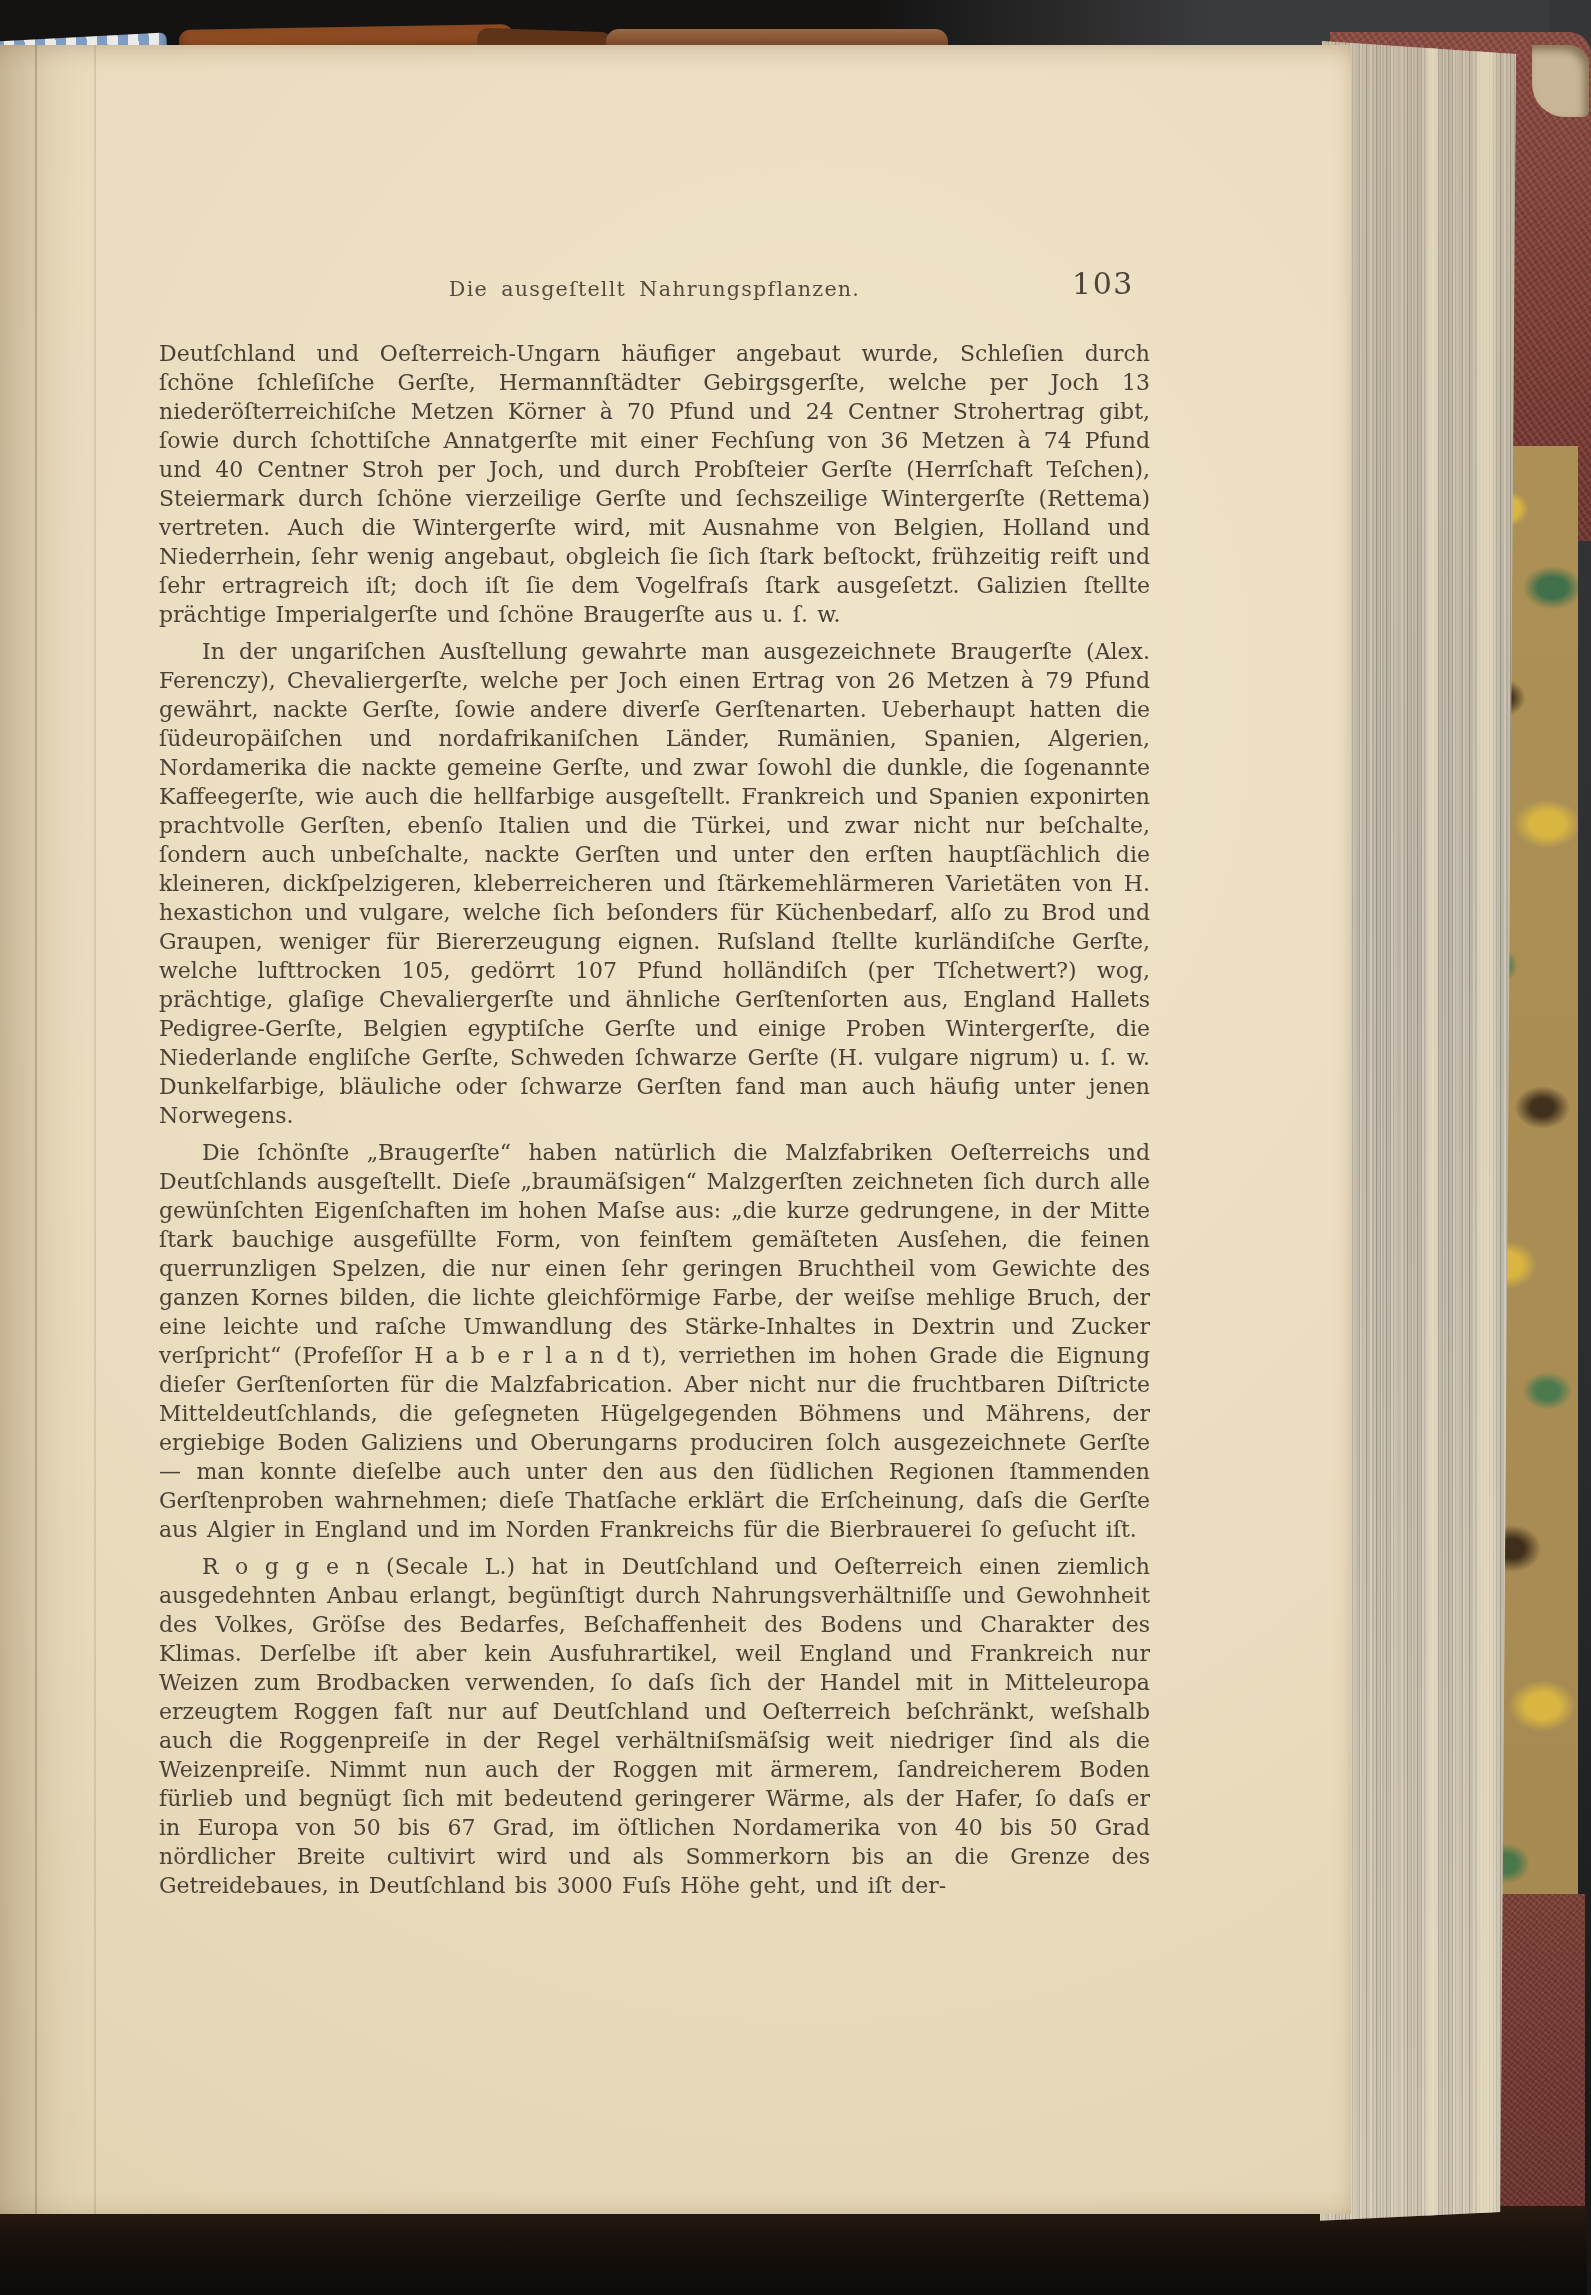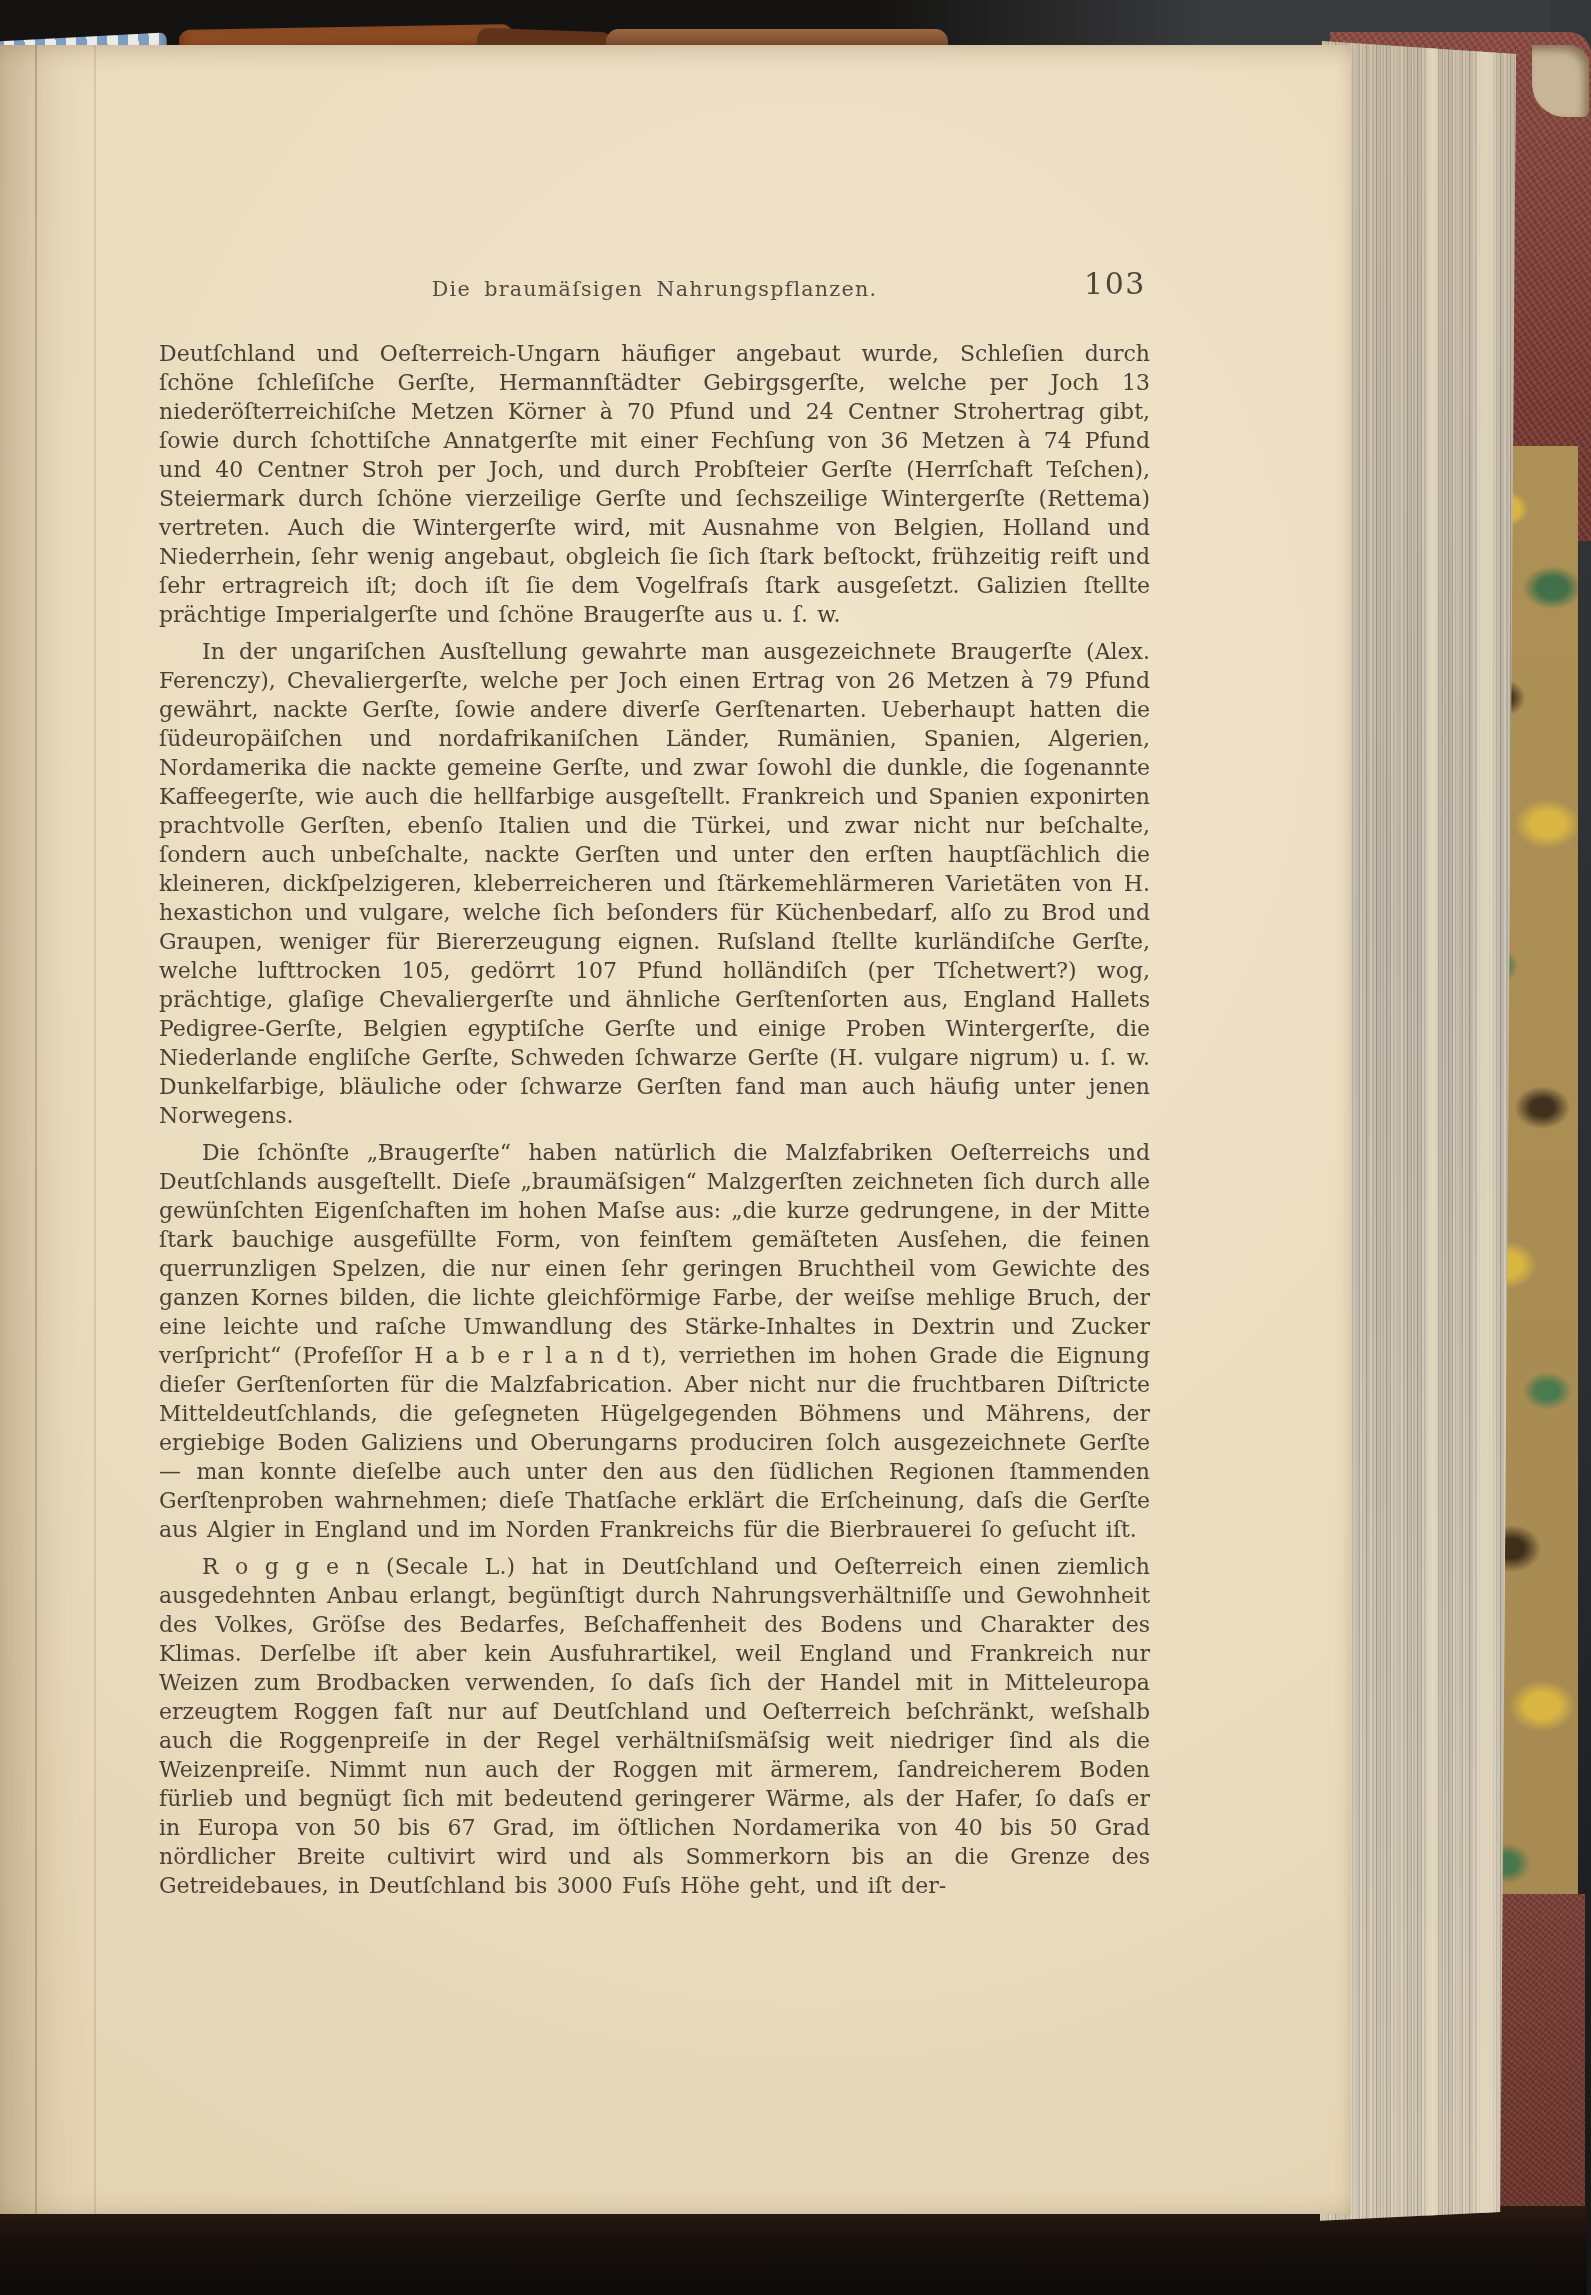--- a/index.html
+++ b/index.html
@@ -79,21 +79,21 @@
                 inset 0 -17.5px 24px -19px rgba(110,80,45,.22),
                 inset -14.3px 0 17.5px -12.7px rgba(120,95,55,.18);}
   .crease{position:absolute;top:0;height:100%;}
   .c1{left:35px;width:1.6px;background:rgba(100,75,45,.28);}
   .c2{left:94px;width:1.6px;background:rgba(100,75,45,.14);}
 
   
   .running-head{position:absolute;left:151px;top:221px;width:1007px;height:56px;color:#564b3e;}
   .running-title{position:absolute;left:0;right:0;top:11px;text-align:center;
      font-size:20.7px;letter-spacing:1.2px;word-spacing:5.6px;}
-  .page-number{position:absolute;left:921px;top:0;width:86px;text-align:center;
+  .page-number{position:absolute;left:921px;top:0;width:86px;text-align:left;
      font-size:30px;color:#4e443a;letter-spacing:1.6px;}
   .body-text{position:absolute;left:151px;top:286px;width:1007px;
      font-size:22px;line-height:29px;text-align:justify;color:#4a4136;
      word-spacing:2.4px;}
   .body-text p{margin:8px;}
   .body-text p.indent{text-indent:43px;}
 </style>
 </head>
 <body>
 
@@ -118,21 +118,21 @@
   <div class="fore-edge">
     <div class="hl1"></div>
     <div class="hl2"></div>
   </div>
 
   <div class="page">
     <div class="crease c1"></div>
     <div class="crease c2"></div>
 
     <div class="running-head">
-      <div class="running-title">Die braumäſsigen Nahrungspflanzen.</div>
+      <div class="running-title">Die ausgeſtellt Nahrungspflanzen.</div>
       <div class="page-number">103</div>
     </div>
 
     <div class="body-text">
       <p class="para">Deutſchland und Oeſterreich-Ungarn häufiger angebaut wurde, Schleſien durch ſchöne ſchleſiſche Gerſte, Hermannſtädter Gebirgsgerſte, welche per Joch 13 niederöſterreichiſche Metzen Körner à 70 Pfund und 24 Centner Strohertrag gibt, ſowie durch ſchottiſche Annatgerſte mit einer Fechſung von 36 Metzen à 74 Pfund und 40 Centner Stroh per Joch, und durch Probſteier Gerſte (Herrſchaft Teſchen), Steiermark durch ſchöne vierzeilige Gerſte und ſechszeilige Wintergerſte (Rettema) vertreten. Auch die Wintergerſte wird, mit Ausnahme von Belgien, Holland und Niederrhein, ſehr wenig angebaut, obgleich ſie ſich ſtark beſtockt, frühzeitig reift und ſehr ertragreich iſt; doch iſt ſie dem Vogelfraſs ſtark ausgeſetzt. Galizien ſtellte prächtige Imperialgerſte und ſchöne Braugerſte aus u. ſ. w.</p>
       <p class="para indent">In der ungariſchen Ausſtellung gewahrte man ausgezeichnete Braugerſte (Alex. Ferenczy), Chevaliergerſte, welche per Joch einen Ertrag von 26 Metzen à 79 Pfund gewährt, nackte Gerſte, ſowie andere diverſe Gerſtenarten. Ueberhaupt hatten die ſüdeuropäiſchen und nordafrikaniſchen Länder, Rumänien, Spanien, Algerien, Nordamerika die nackte gemeine Gerſte, und zwar ſowohl die dunkle, die ſogenannte Kaffeegerſte, wie auch die hellfarbige ausgeſtellt. Frankreich und Spanien exponirten prachtvolle Gerſten, ebenſo Italien und die Türkei, und zwar nicht nur beſchalte, ſondern auch unbeſchalte, nackte Gerſten und unter den erſten hauptſächlich die kleineren, dickſpelzigeren, kleberreicheren und ſtärkemehlärmeren Varietäten von H. hexastichon und vulgare, welche ſich beſonders für Küchenbedarf, alſo zu Brod und Graupen, weniger für Biererzeugung eignen. Ruſsland ſtellte kurländiſche Gerſte, welche lufttrocken 105, gedörrt 107 Pfund holländiſch (per Tſchetwert?) wog, prächtige, glaſige Chevaliergerſte und ähnliche Gerſtenſorten aus, England Hallets Pedigree-Gerſte, Belgien egyptiſche Gerſte und einige Proben Wintergerſte, die Niederlande engliſche Gerſte, Schweden ſchwarze Gerſte (H. vulgare nigrum) u. ſ. w. Dunkelfarbige, bläuliche oder ſchwarze Gerſten fand man auch häufig unter jenen Norwegens.</p>
       <p class="para indent">Die ſchönſte „Braugerſte“ haben natürlich die Malzfabriken Oeſterreichs und Deutſchlands ausgeſtellt. Dieſe „braumäſsigen“ Malzgerſten zeichneten ſich durch alle gewünſchten Eigenſchaften im hohen Maſse aus: „die kurze gedrungene, in der Mitte ſtark bauchige ausgefüllte Form, von feinſtem gemäſteten Ausſehen, die feinen querrunzligen Spelzen, die nur einen ſehr geringen Bruchtheil vom Gewichte des ganzen Kornes bilden, die lichte gleichförmige Farbe, der weiſse mehlige Bruch, der eine leichte und raſche Umwandlung des Stärke-Inhaltes in Dextrin und Zucker verſpricht“ (Profeſſor H a b e r l a n d t), verriethen im hohen Grade die Eignung dieſer Gerſtenſorten für die Malzfabrication. Aber nicht nur die fruchtbaren Diſtricte Mitteldeutſchlands, die geſegneten Hügelgegenden Böhmens und Mährens, der ergiebige Boden Galiziens und Oberungarns produciren ſolch ausgezeichnete Gerſte — man konnte dieſelbe auch unter den aus den ſüdlichen Regionen ſtammenden Gerſtenproben wahrnehmen; dieſe Thatſache erklärt die Erſcheinung, daſs die Gerſte aus Algier in England und im Norden Frankreichs für die Bierbrauerei ſo geſucht iſt.</p>
       <p class="para indent">R o g g e n (Secale L.) hat in Deutſchland und Oeſterreich einen ziemlich ausgedehnten Anbau erlangt, begünſtigt durch Nahrungsverhältniſſe und Gewohnheit des Volkes, Gröſse des Bedarfes, Beſchaffenheit des Bodens und Charakter des Klimas. Derſelbe iſt aber kein Ausfuhrartikel, weil England und Frankreich nur Weizen zum Brodbacken verwenden, ſo daſs ſich der Handel mit in Mitteleuropa erzeugtem Roggen faſt nur auf Deutſchland und Oeſterreich beſchränkt, weſshalb auch die Roggenpreiſe in der Regel verhältniſsmäſsig weit niedriger ſind als die Weizenpreiſe. Nimmt nun auch der Roggen mit ärmerem, ſandreicherem Boden fürlieb und begnügt ſich mit bedeutend geringerer Wärme, als der Hafer, ſo daſs er in Europa von 50 bis 67 Grad, im öſtlichen Nordamerika von 40 bis 50 Grad nördlicher Breite cultivirt wird und als Sommerkorn bis an die Grenze des Getreidebaues, in Deutſchland bis 3000 Fuſs Höhe geht, und iſt der-</p>
     </div>
   </div>

